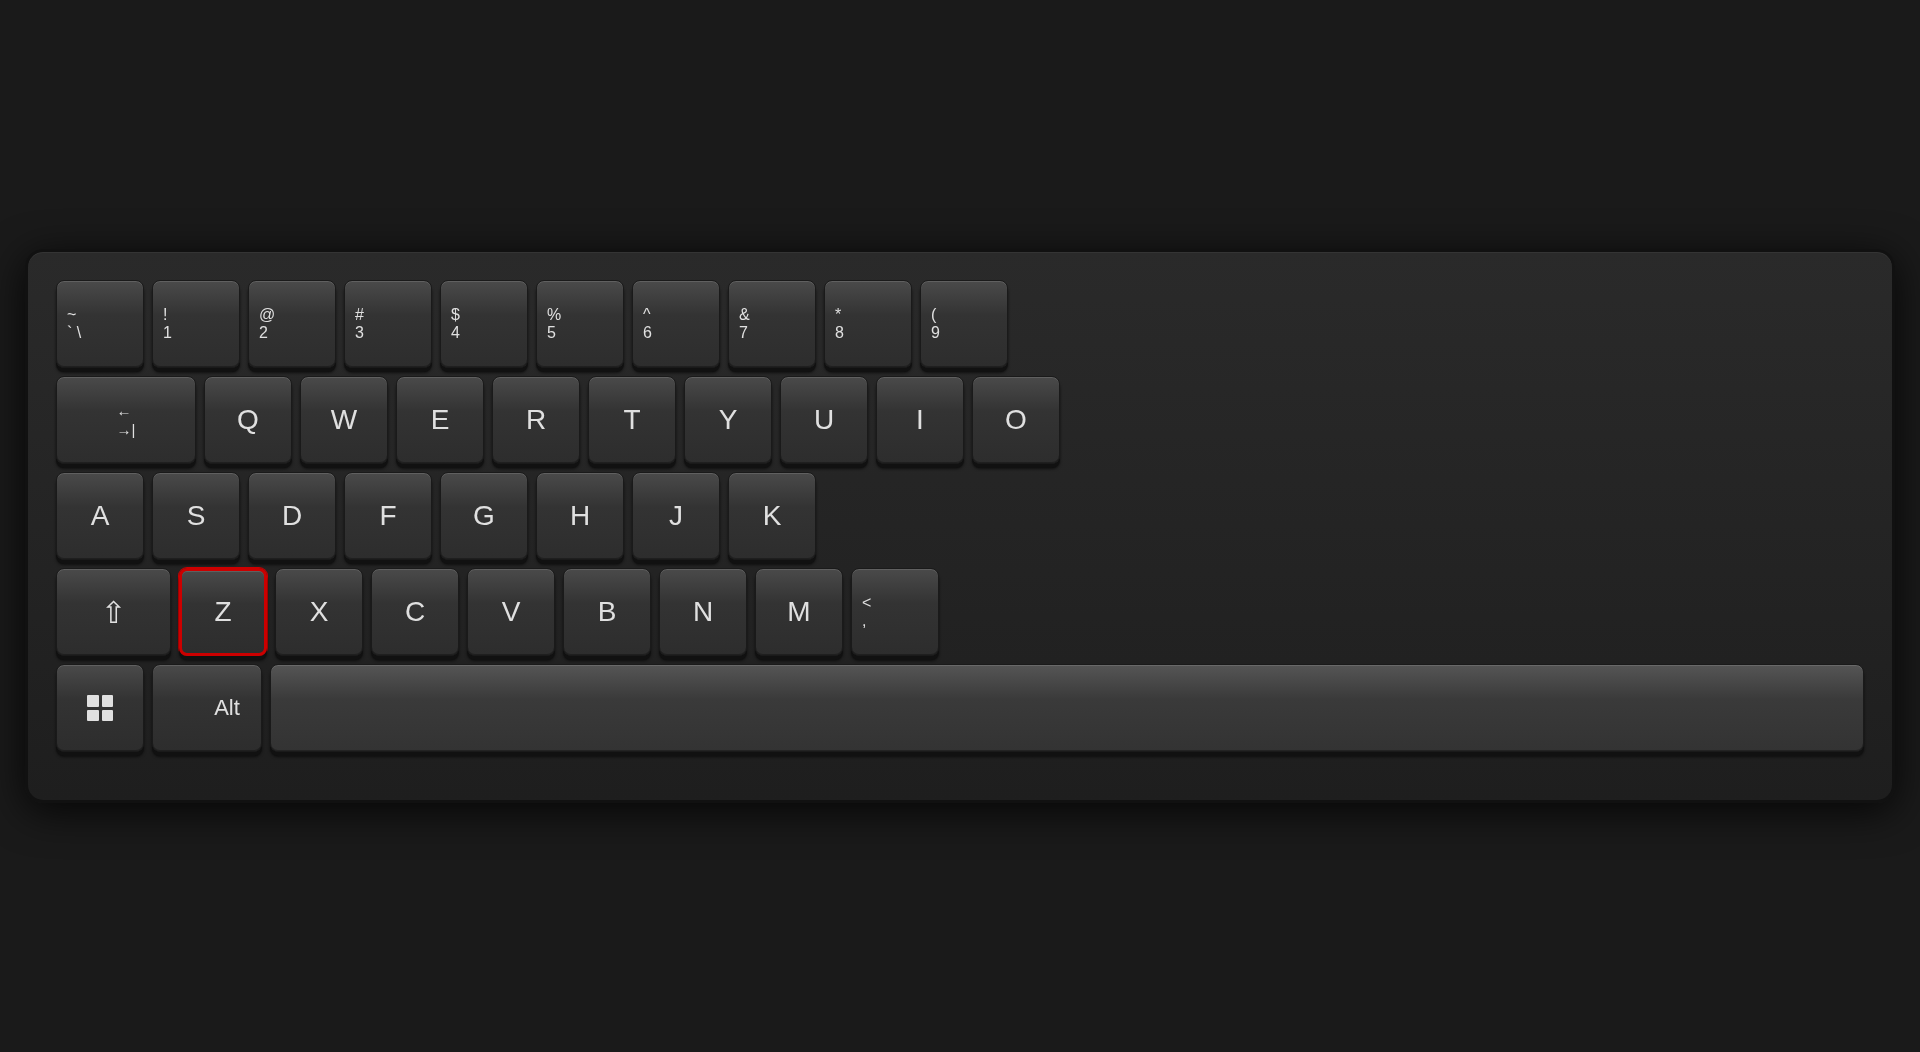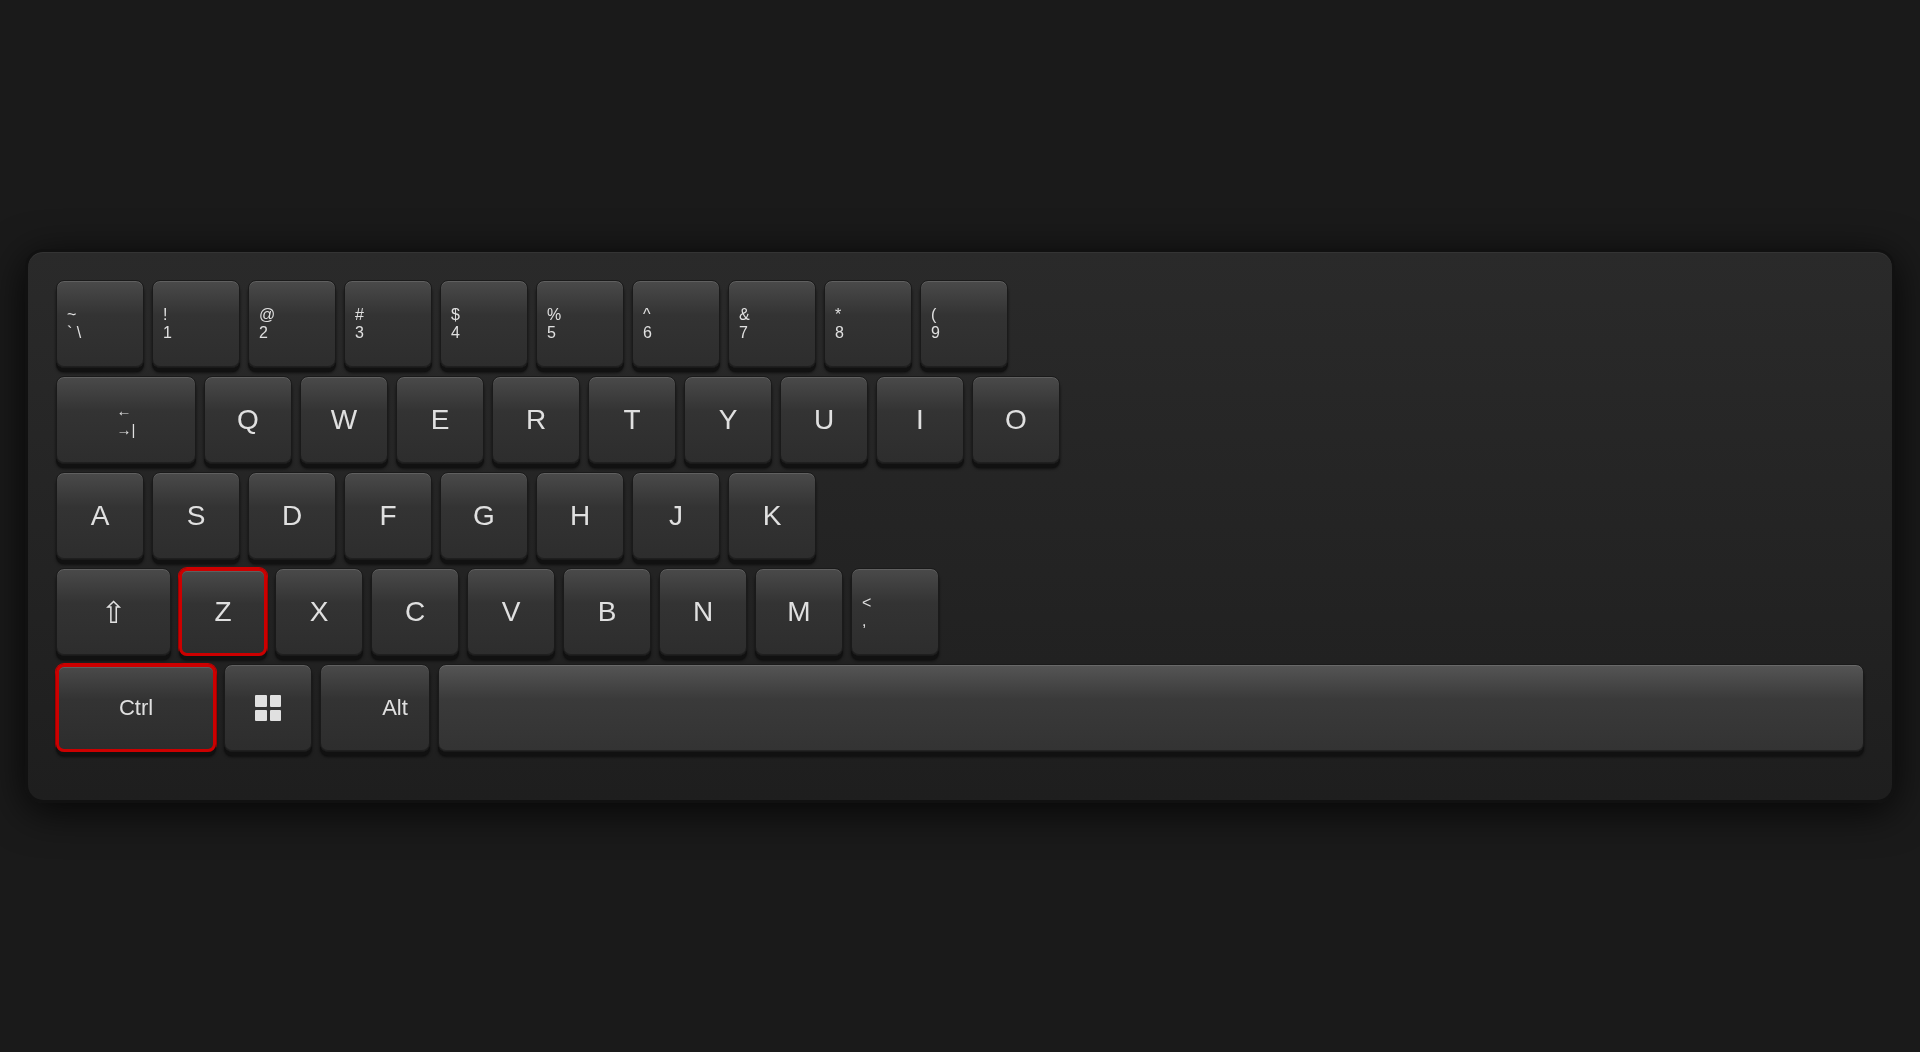--- a/index.html
+++ b/index.html
@@ -282,23 +282,20 @@
     <div class="key">
         <span class="main-label">M</span>
       </div>
     <div class="key">
       <span class="top-label">&lt;</span>
       <span class="bottom-label">,</span>
     </div>
   </div>
 
   <div class="keyboard-row">
-    <div class="key key-ctrl key-highlighted">
-      <span class="main-label" style="font-size:22px;">Ctrl</span>
-    </div>
     <div class="key key-win">
       <div class="win-icon">
         <div></div>
           <div></div>
           <div></div>
           <div></div>
       </div>
     </div>
     <div class="key key-alt">
       <span class="main-label" style="font-size:22px;margin-left:40px;">Alt</span>

